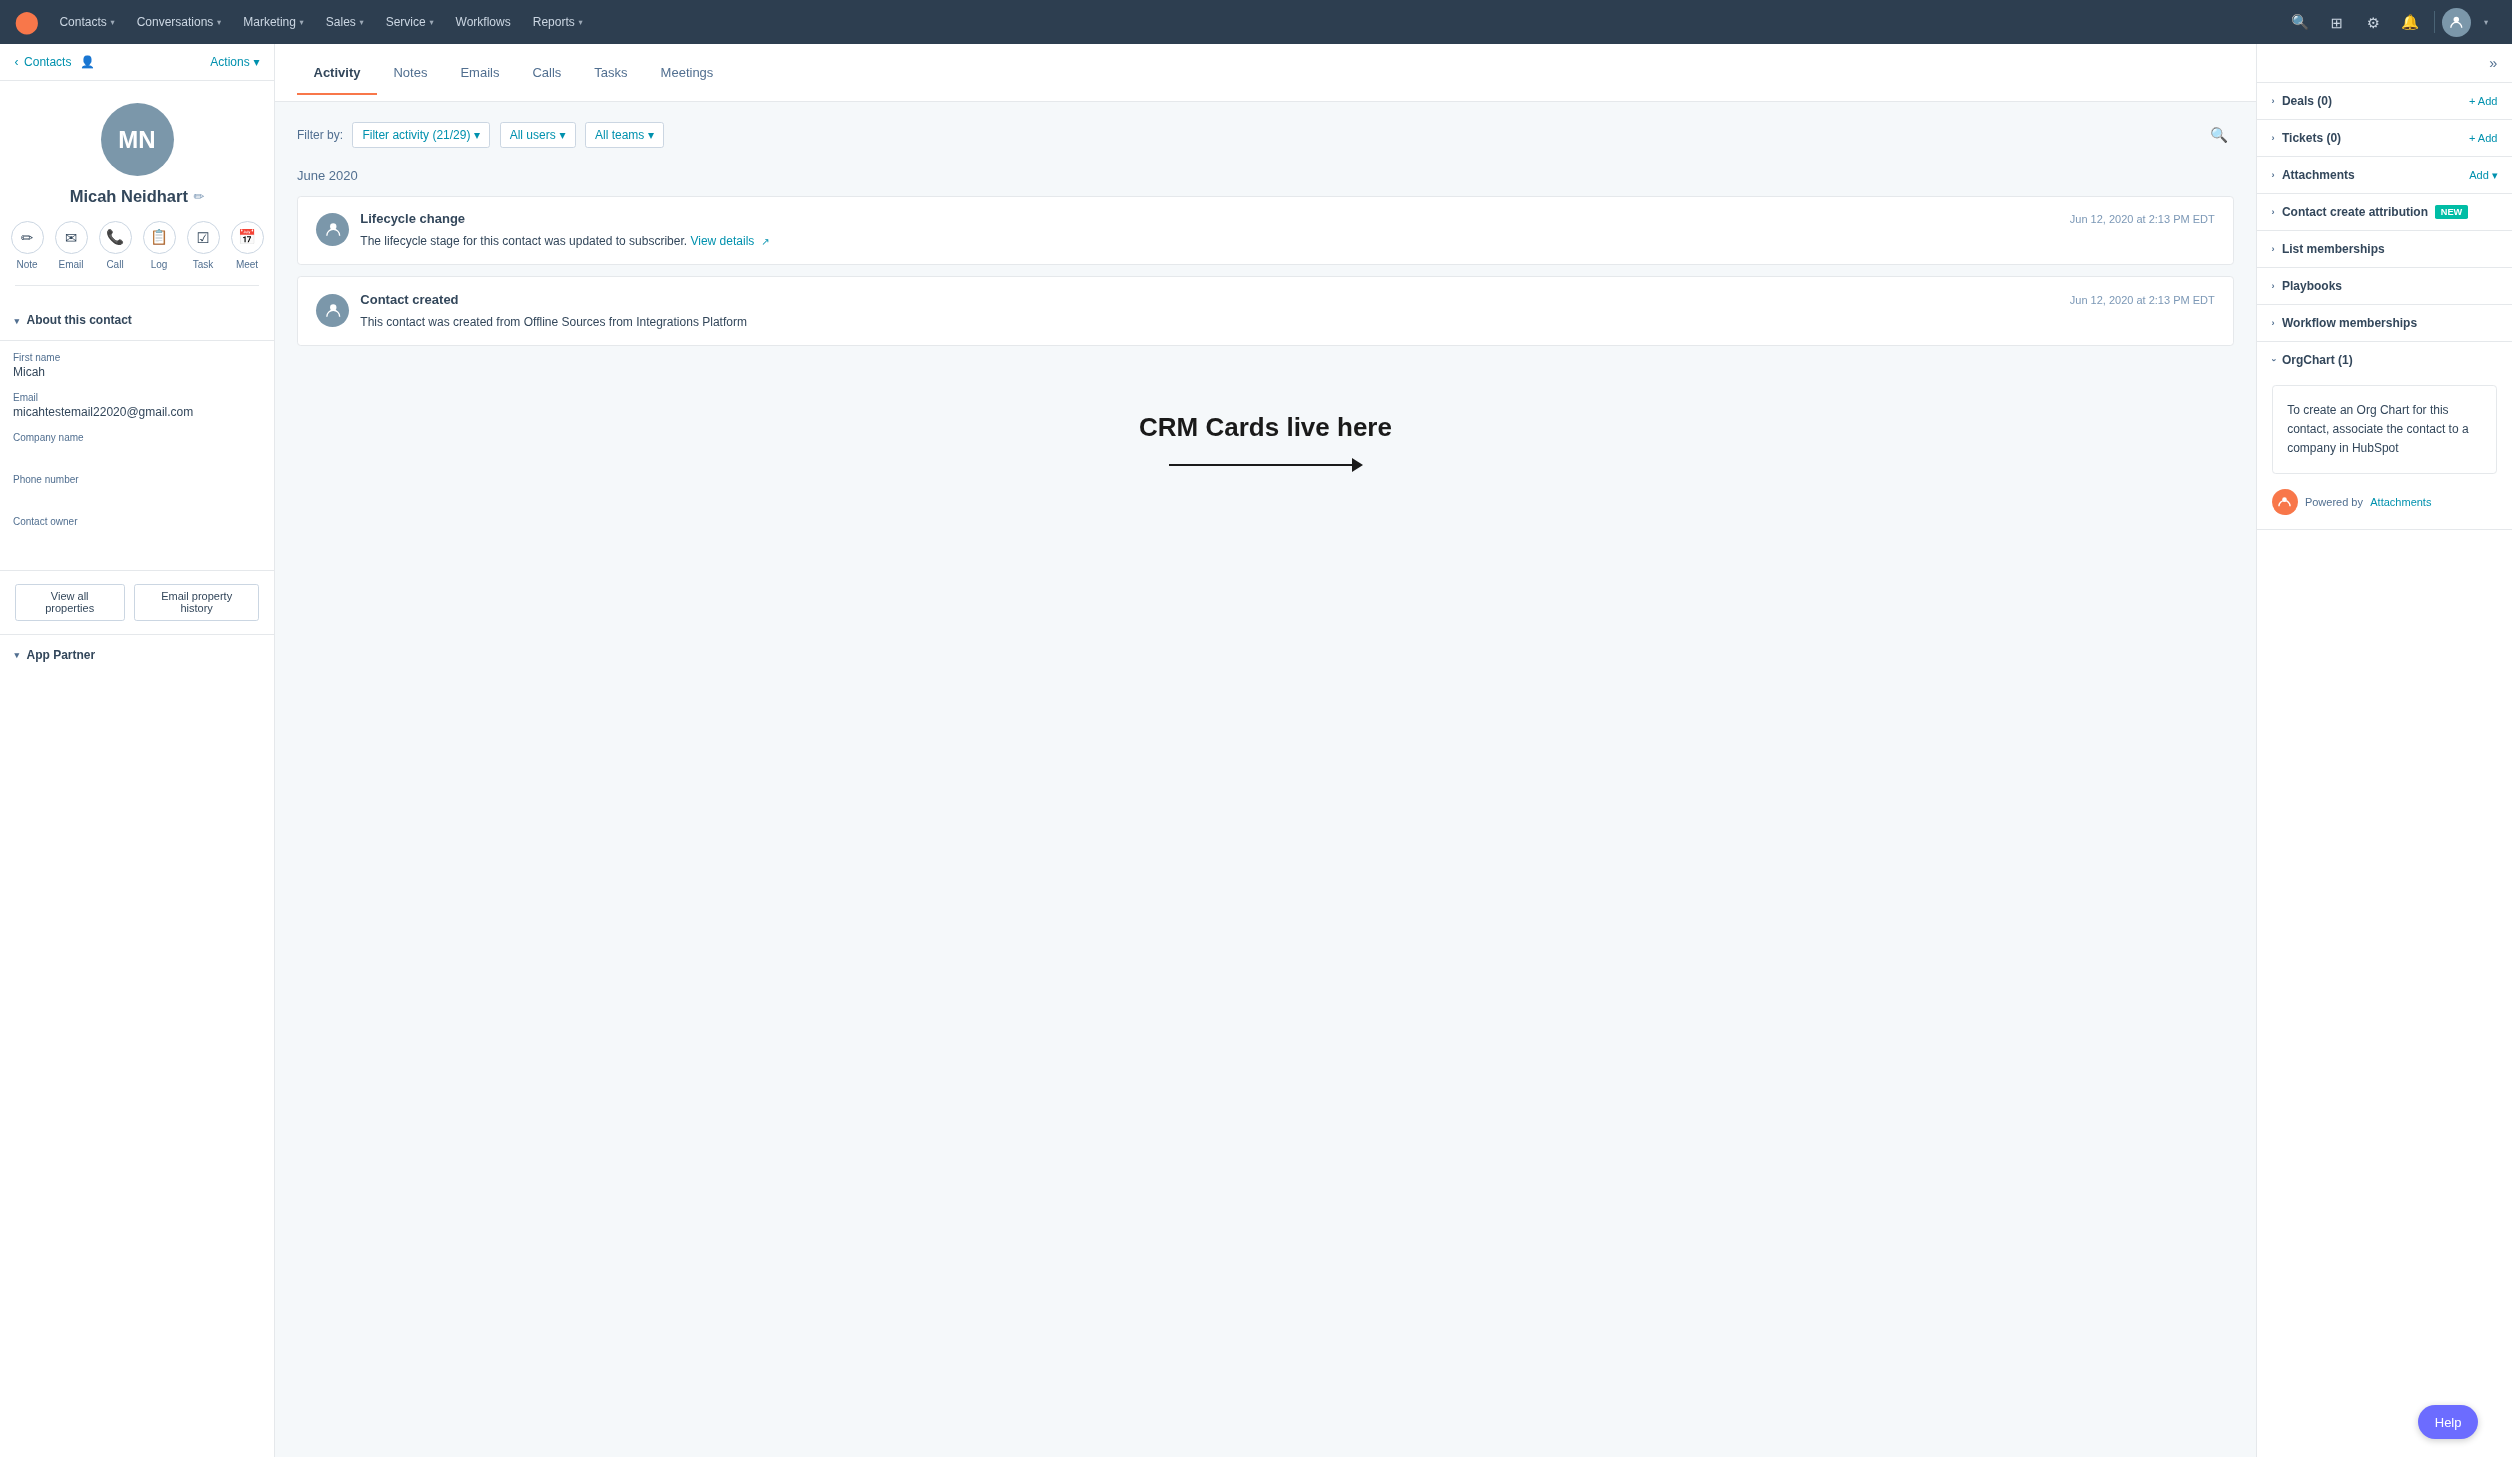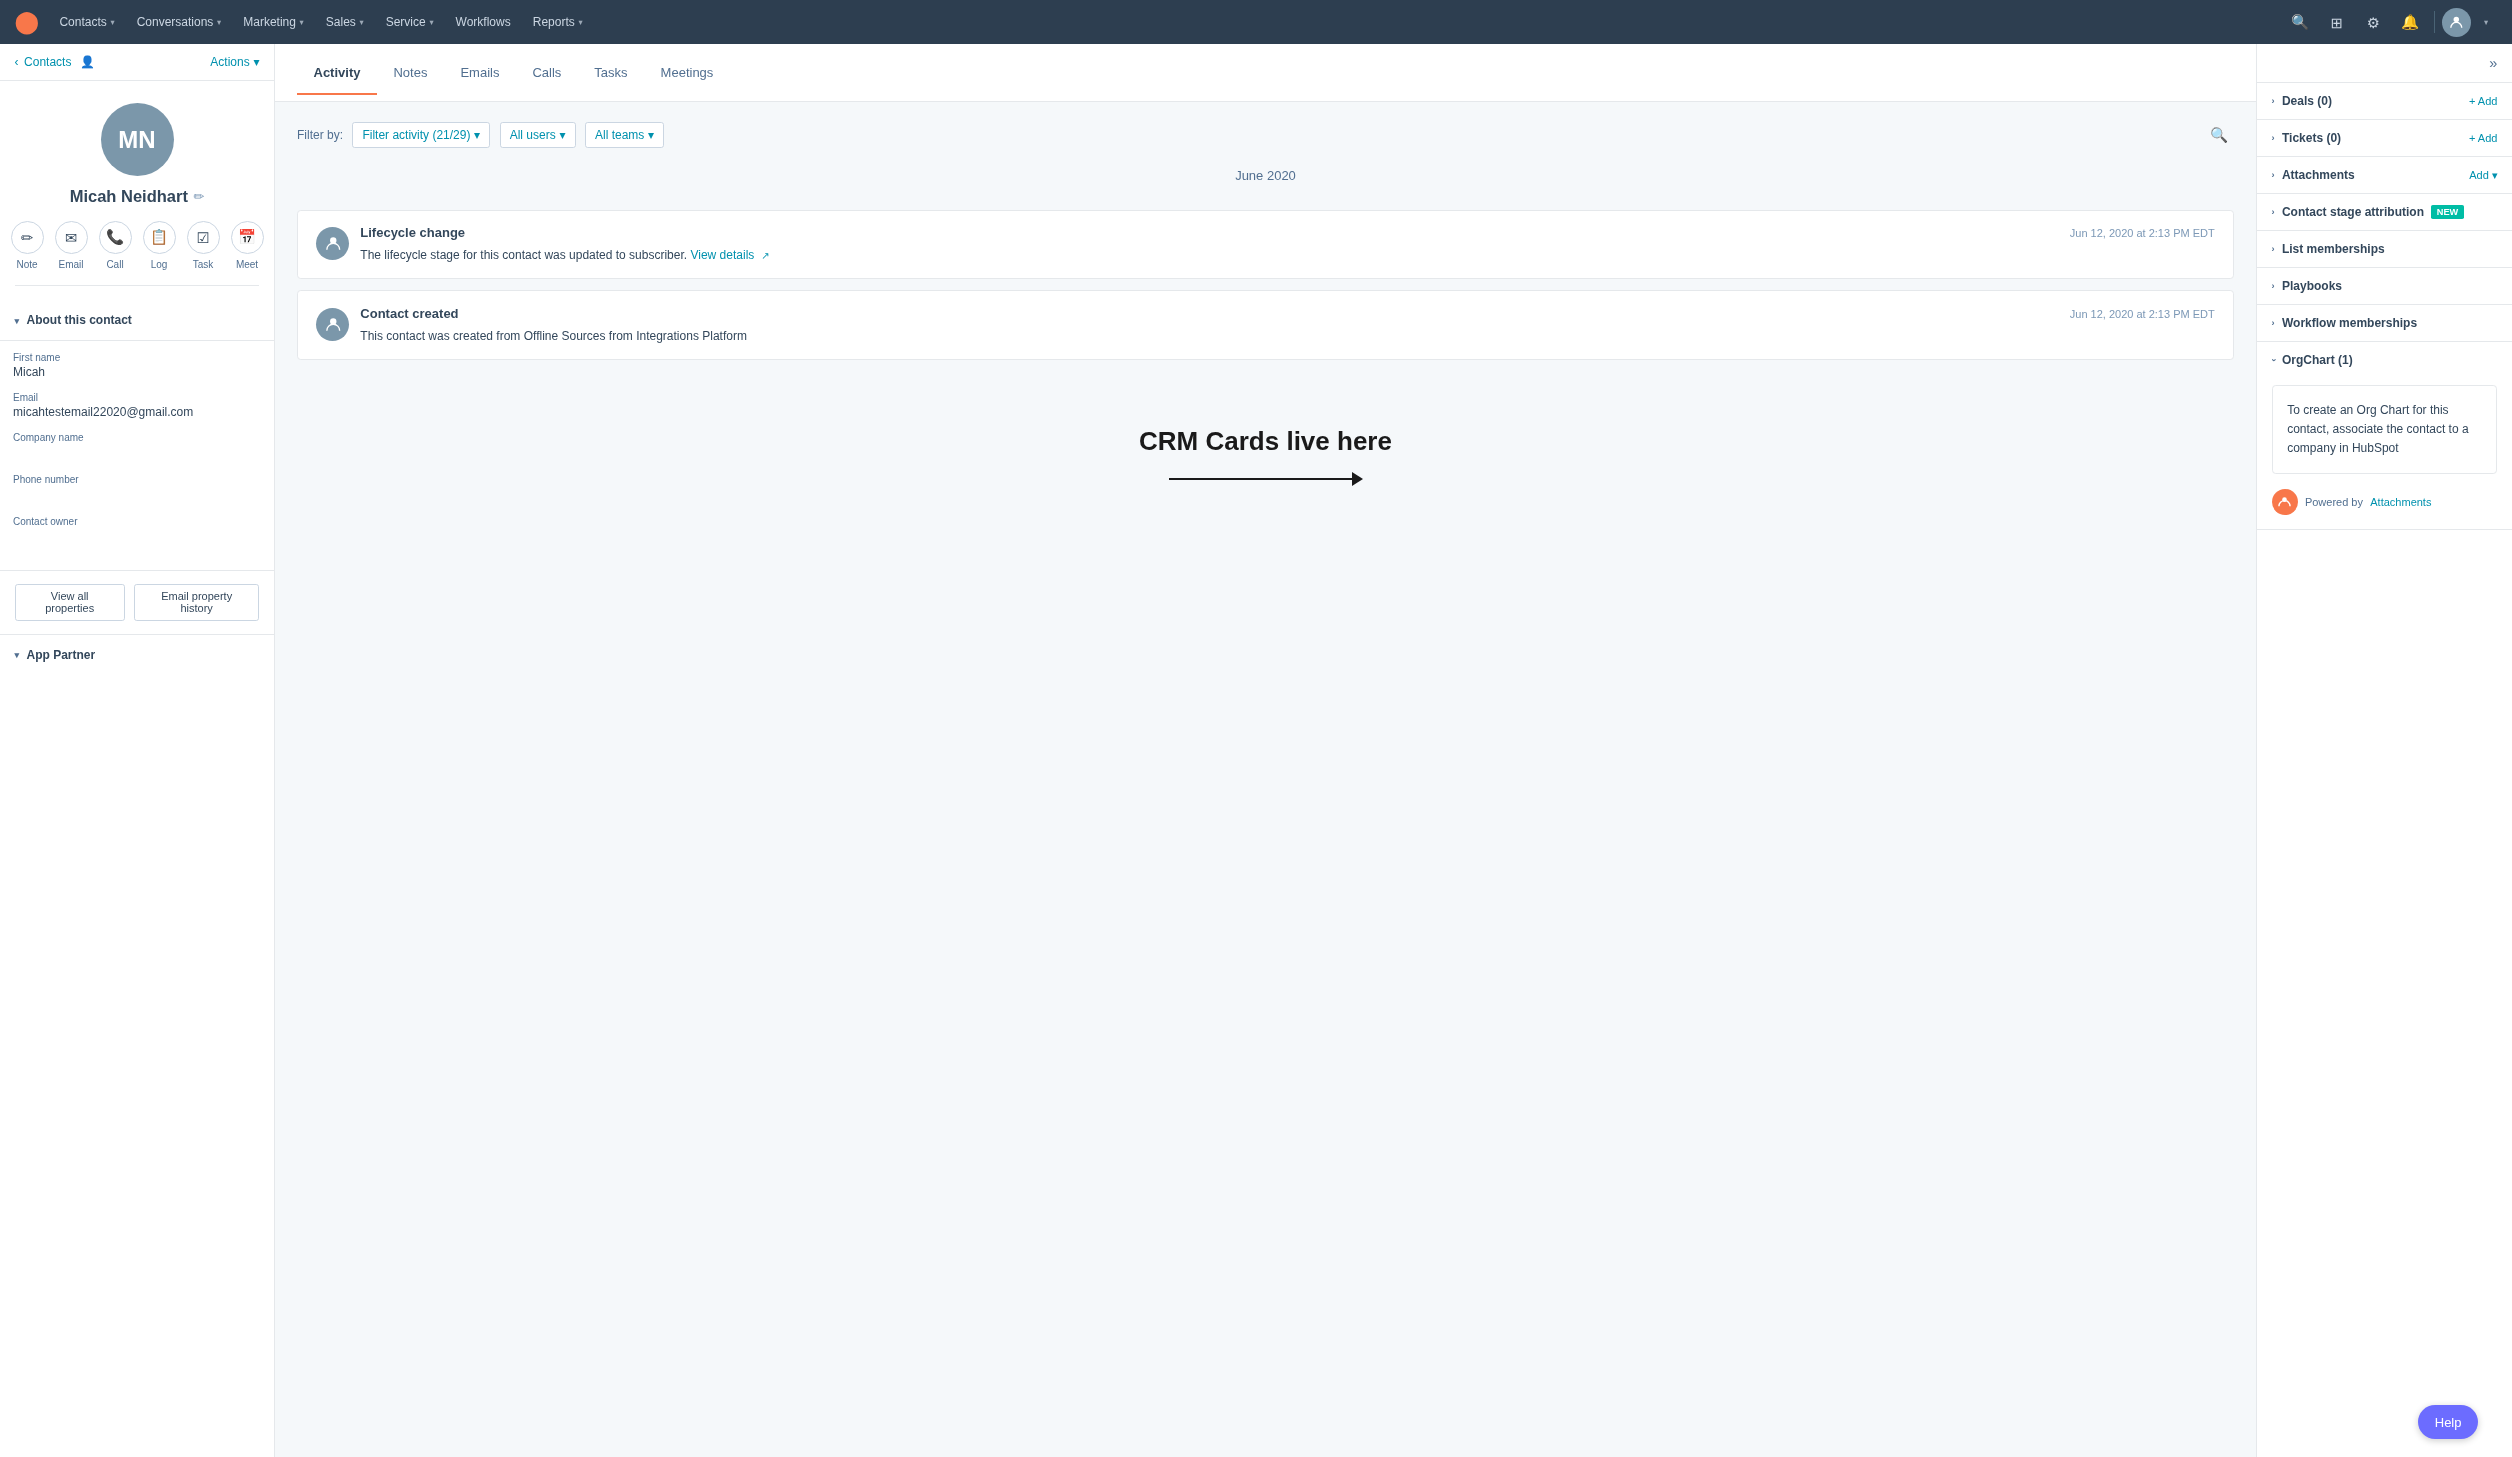--- a/index.html
+++ b/index.html
@@ -121,21 +121,21 @@
     .filter-label { font-size: 12px; color: #516f90; }
     .filter-btn {
       display: flex; align-items: center; gap: 3.7px; border: 0.9px solid #cbd6e2;
       background: white; padding: 4.6px 9.2px; border-radius: 2.7px; cursor: pointer;
       font-size: 12px; color: #0091ae; font-weight: 500;
     }
     .search-btn {
       margin-left: auto; width: 29px; height: 29px; display: flex; align-items: center;
       justify-content: center; cursor: pointer; color: #0091ae; font-size: 14.6px;
     }
-    .month-header { font-size: 13px; color: #516f90; margin-bottom: 27px; font-weight: 500; text-align: center; }
+    .month-header { font-size: 13px; color: #516f90; margin-bottom: 13px; font-weight: 500; }
 
     .activity-card {
       background: white; border: 0.9px solid #e5e8eb; border-radius: 3.7px;
       padding: 14.6px 18.3px; margin-bottom: 11px;
     }
     .card-header { display: flex; align-items: flex-start; gap: 11px; }
     .card-avatar {
       width: 33px; height: 33px; border-radius: 50%; background: #7b97aa;
       display: flex; align-items: center; justify-content: center; color: white;
       font-size: 14.6px; flex-shrink: 0; margin-top: 1.8px;
@@ -482,21 +482,21 @@
           <span>Attachments</span>
         </div>
         <span class="right-section-add">Add ▾</span>
       </div>
     </div>
 
     <div class="right-section">
       <div class="right-section-header">
         <div class="right-section-title">
           <span class="right-section-chevron">›</span>
-          <span>Contact stage attribution</span>
+          <span>Contact create attribution</span>
           <span class="new-badge">NEW</span>
         </div>
       </div>
     </div>
 
     <div class="right-section">
       <div class="right-section-header">
         <div class="right-section-title">
           <span class="right-section-chevron">›</span>
           <span>List memberships</span>

